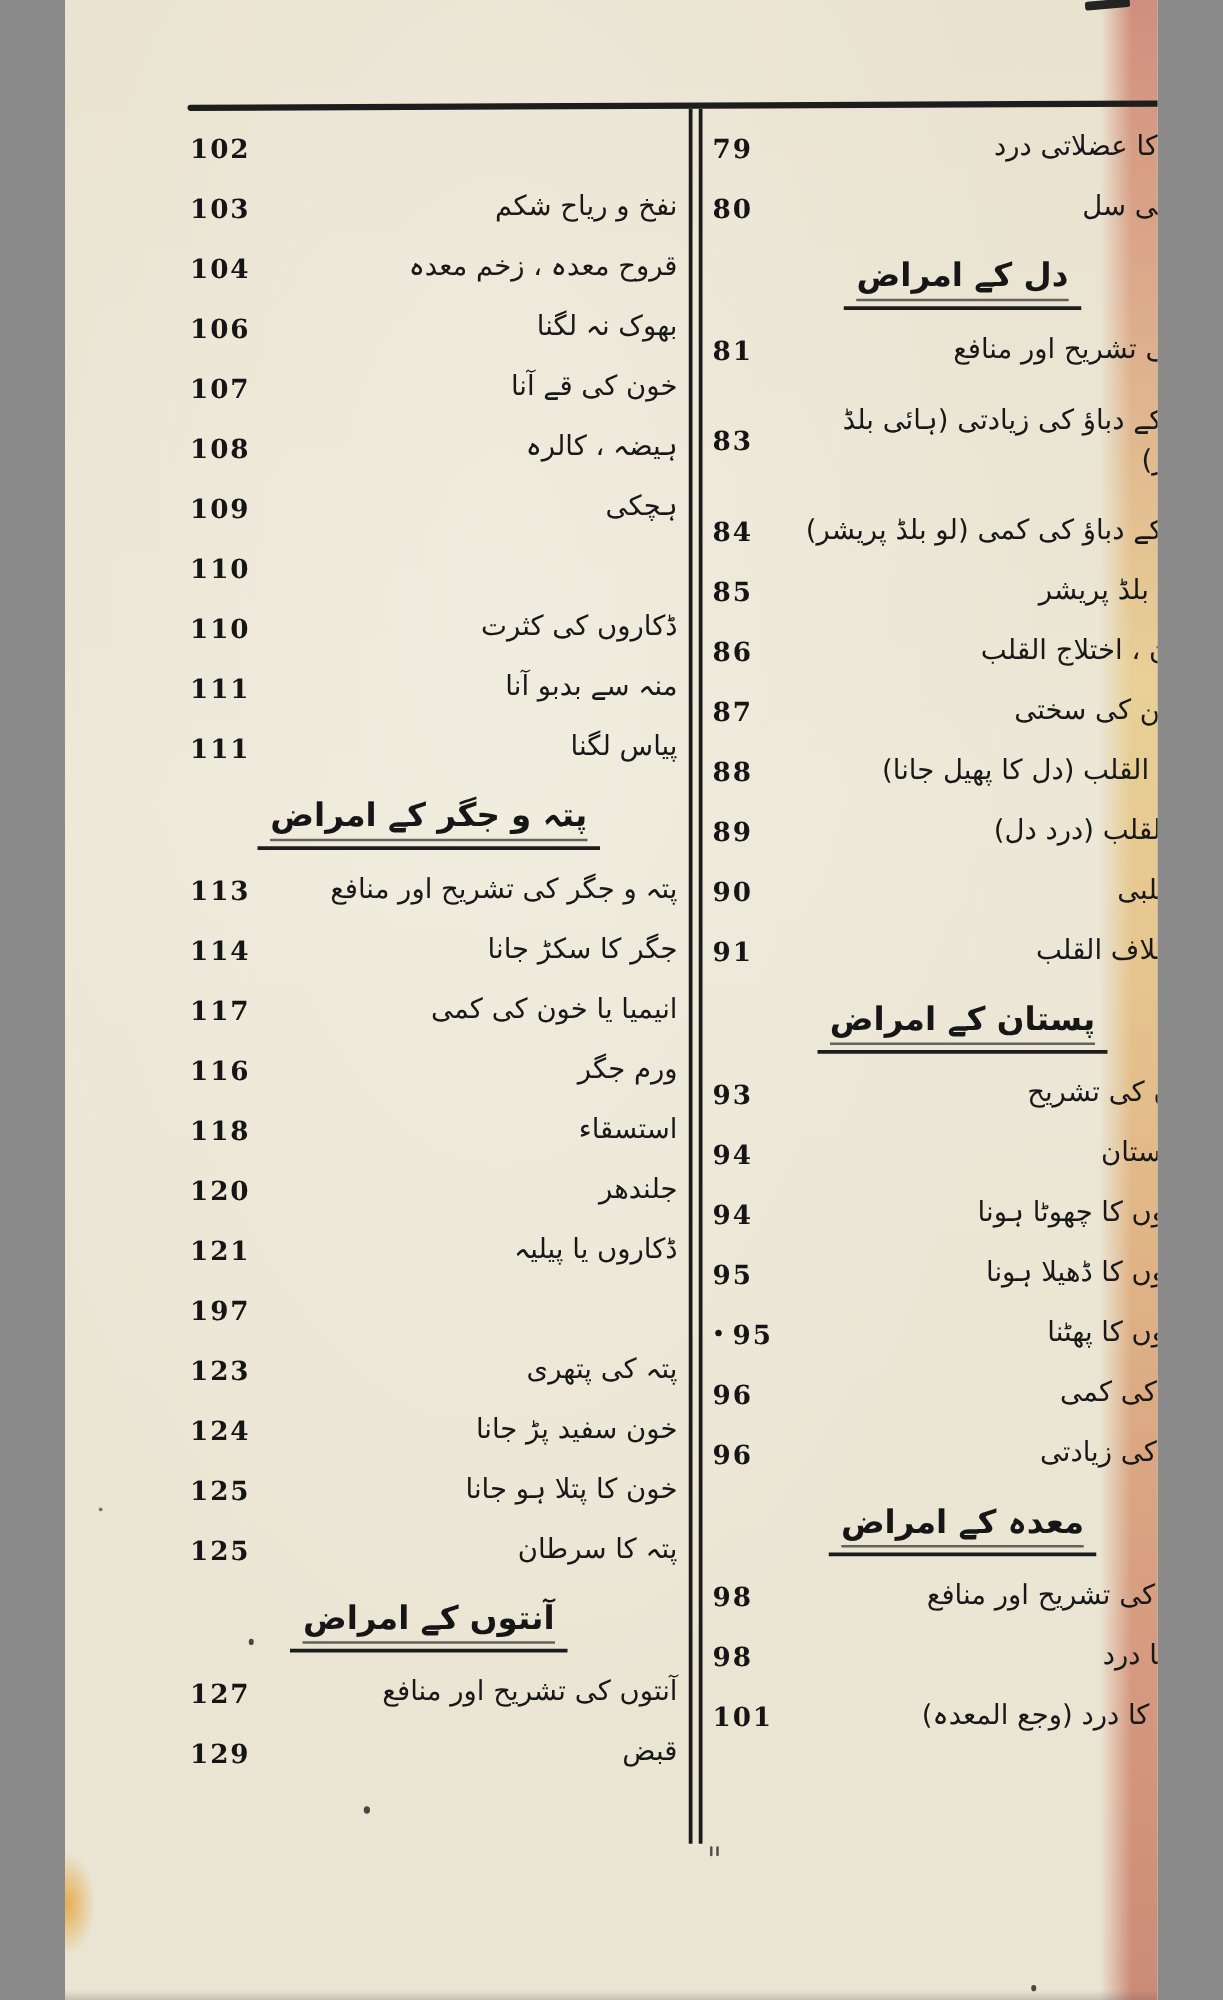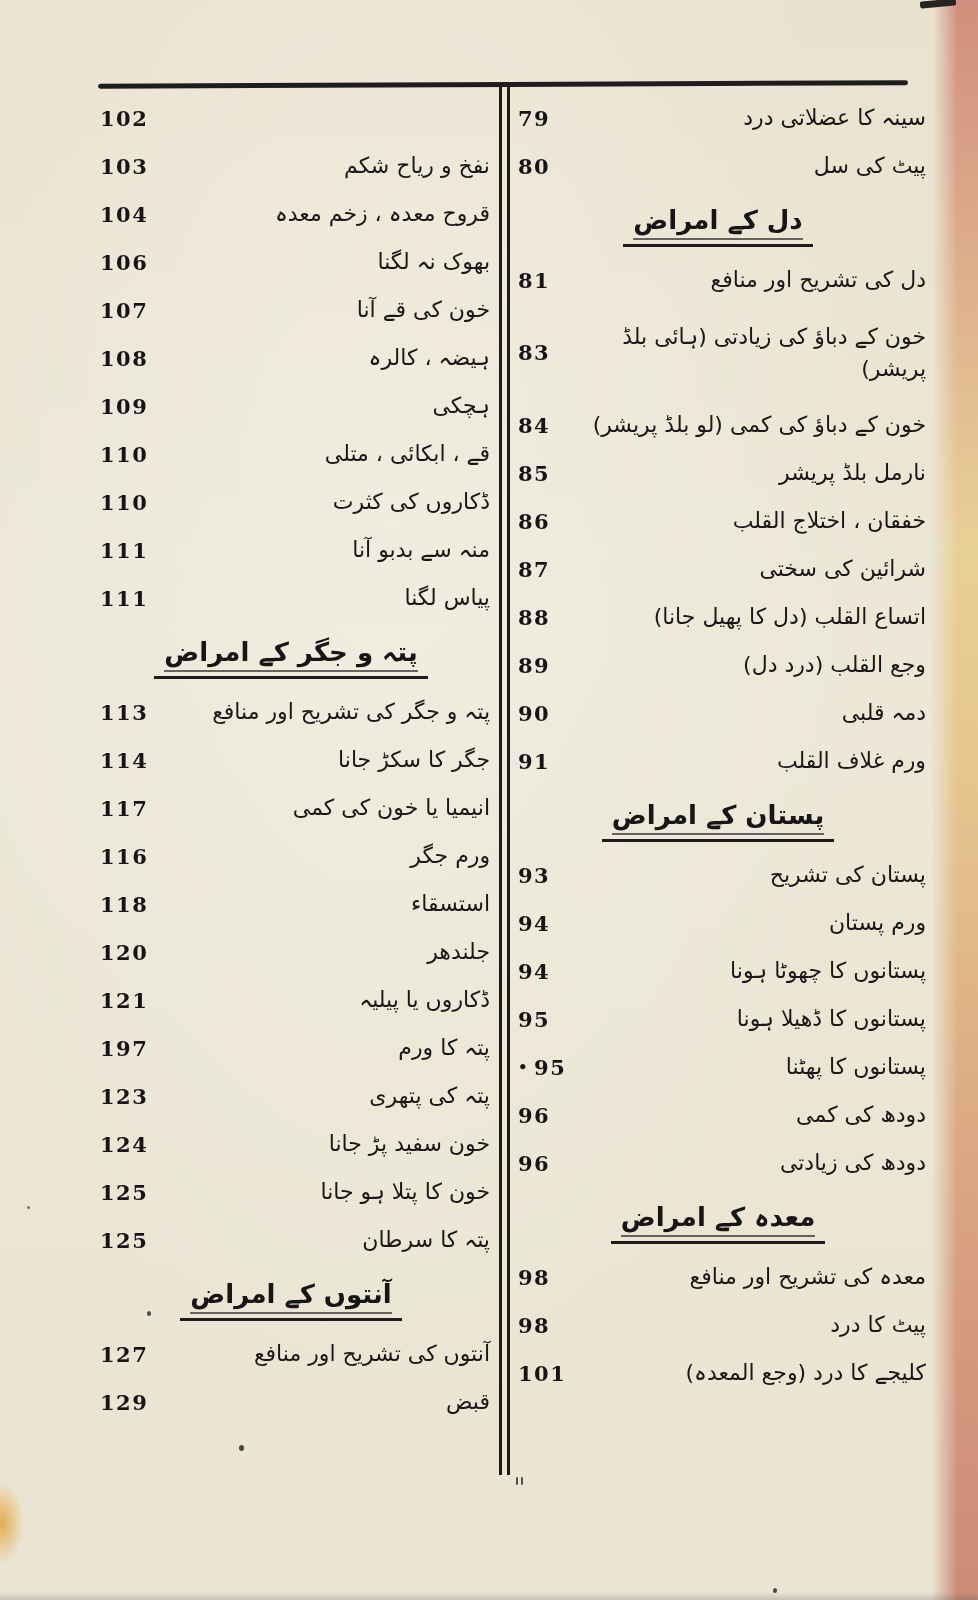--- a/index.html
+++ b/index.html
@@ -2,21 +2,21 @@
 <html lang="ur" style="--paper: #eae4d2; --ink: #1c1c1c; --edge-pink: #d08f7e; --edge-yellow: #e8d096;"><head>
 <meta charset="utf-8">
 <style>
   html,body{margin:0;padding:0;background:#8a8a8a;}
   :root{
     --paper:#eae4d2;
     --ink:#1c1c1c;
   }
   #page{
     position:relative;
-    width:978px;height:1600px;
+    width:874px;height:1600px;
     margin:0 auto;
     background:
       radial-gradient(ellipse at 40% 30%, rgba(255,255,255,0.25), rgba(0,0,0,0) 60%),
       linear-gradient(180deg,#e9e2cf 0%,#ece7d6 40%,#eae4d2 100%);
     overflow:hidden;
     font-family:"DejaVu Sans",sans-serif;
     color:var(--ink);
   }
   
   .edge-band{
@@ -141,21 +141,20 @@
       <div class="entry-row">
         <span class="num-cell">
           <span class="page-num">109</span>
         </span>
         <span class="entry-title">ہچکی</span>
       </div>
       <div class="entry-row">
         <span class="num-cell">
           <span class="page-num">110</span>
         </span>
-        <span class="entry-title">قے ، ابکائی ، متلی</span>
       </div>
       <div class="entry-row">
         <span class="num-cell">
           <span class="page-num">110</span>
         </span>
         <span class="entry-title">ڈکاروں کی کثرت</span>
       </div>
       <div class="entry-row">
         <span class="num-cell">
           <span class="page-num">111</span>
@@ -210,21 +209,20 @@
       <div class="entry-row">
         <span class="num-cell">
           <span class="page-num">121</span>
         </span>
         <span class="entry-title">ڈکاروں یا پیلیہ</span>
       </div>
       <div class="entry-row">
         <span class="num-cell">
           <span class="page-num">197</span>
         </span>
-        <span class="entry-title">پتہ کا ورم</span>
       </div>
       <div class="entry-row">
         <span class="num-cell">
           <span class="page-num">123</span>
         </span>
         <span class="entry-title">پتہ کی پتھری</span>
       </div>
       <div class="entry-row">
         <span class="num-cell">
           <span class="page-num">124</span>

